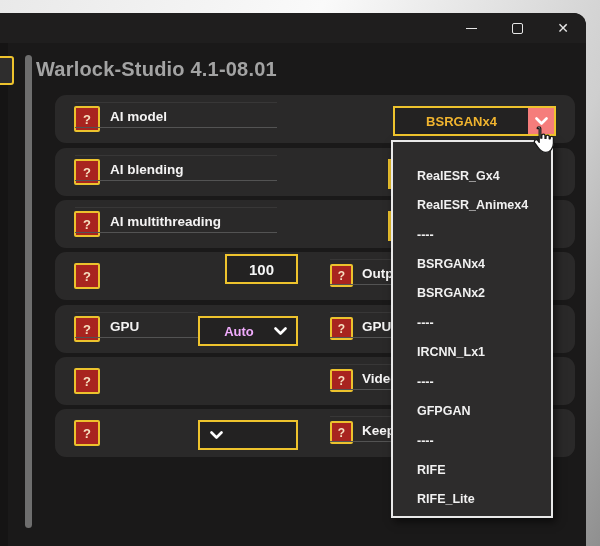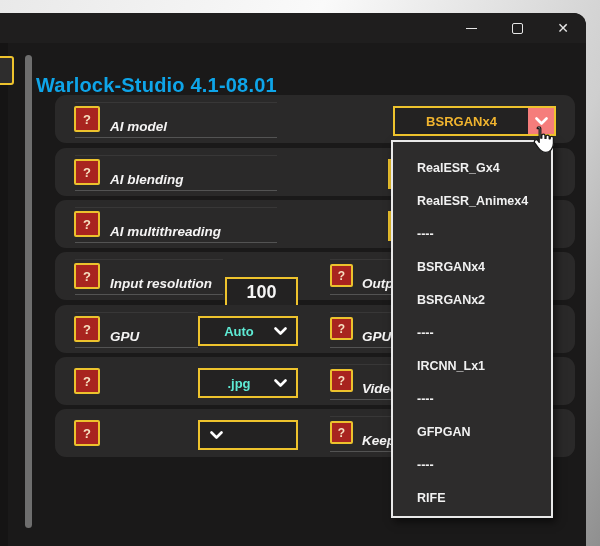--- a/index.html
+++ b/index.html
@@ -23,64 +23,64 @@
   .btn-min { left: 454px; } .btn-max { left: 500px; } .btn-close { left: 546px; }
   .min-glyph { width: 11px; height: 0; border-top: 1.6px solid #e6e6e6; display: block; }
   .max-glyph { width: 11px; height: 11px; border: 1.6px solid #e6e6e6; border-radius: 2px; display: block; }
   .close-glyph { font-size: 14px; line-height: 1; }
 
   .back-fragment { position: absolute; left: -8px; top: 43px; width: 22px; height: 29px;
     background: #2e2d2d; border: 2px solid #eec32d; border-radius: 3px; }
   .scrollbar { position: absolute; left: 25px; top: 42px; width: 7px; height: 473px;
     background: #6e6e6e; border-radius: 4px; }
 
-  .app-title { position: absolute; left: 36px; top: 61px; font-size: 20px; font-weight: 700;
-    color: #0ea5e9; letter-spacing: 0.2px; }
+  .app-title { position: absolute; left: 36px; top: 45px; font-size: 20px; font-weight: 700;
+    color: #a3a3a3; letter-spacing: 0.2px; }
 
   .row { position: absolute; left: 55px; width: 520px; height: 48px;
     background: #2a2929; border-radius: 11px; }
   .r0 { top: 82px; } .r1 { top: 135px; } .r2 { top: 187px; } .r3 { top: 239px; }
   .r4 { top: 292px; } .r5 { top: 344px; } .r6 { top: 396px; }
 
   .help-btn { position: absolute; left: 19px; top: 11px; width: 26px; height: 26px;
     background: #a8241f; border: 2px solid #ecc22d; border-radius: 2px;
     color: #f6dfc0; font-size: 13px; font-weight: 700;
     display: flex; align-items: center; justify-content: center; }
   .help-btn.right { left: 275px; top: 12px; width: 23px; height: 23px; font-size: 12px; }
 
-  .labelwrap { position: absolute; left: 20px; top: 7px; height: 36px;
+  .labelwrap { position: absolute; left: 20px; top: 7px; height: 26px;
     border-bottom: 1px solid #535353; border-top: 1px solid #383737;
-    display: flex; align-items: flex-end; padding-left: 35px; padding-bottom: 3px; font-style: italic; }
+    display: flex; align-items: flex-end; padding-left: 35px; padding-bottom: 3px; }
   .labelwrap.w-lg { width: 202px; } .labelwrap.w-md { width: 148px; } .labelwrap.w-sm { width: 123px; }
   .labelwrap.right { left: 275px; width: 112px; padding-left: 32px; }
   .row-label { font-size: 13.5px; font-weight: 700; color: #f4f3f3; white-space: nowrap; }
 
   .combo { position: absolute; top: 11px; height: 30px; background: #232222;
     border: 2px solid #eec32d; display: flex; align-items: stretch; overflow: hidden; }
   .combo-main { top: 11px; left: 338px; width: 163px; }
   .combo-value { flex: 1; display: flex; align-items: center; justify-content: center;
-    font-size: 13px; font-weight: 700; color: #5eead4; }
+    font-size: 13px; font-weight: 700; color: #f0abfc; }
   .combo-value.gold { color: #f0b42f; }
   .combo-arrow { width: 26px; display: flex; align-items: center; justify-content: center; }
   .combo-arrow.hot { background: #f57d7b; }
   .combo-inline { left: 143px; width: 100px; }
   .combo-inline .combo-value { padding-left: 14px; }
   .combo-inline .combo-arrow { width: 32px; }
 
-  .value-input { position: absolute; left: 170px; top: 25px; width: 73px; height: 30px;
+  .value-input { position: absolute; left: 170px; top: 2px; width: 73px; height: 30px;
     background: #232222; border: 2px solid #eec32d; text-align: center;
-    font-size: 18px; font-weight: 700; color: #f5f5f5; font-family: inherit; }
+    font-size: 15px; font-weight: 700; color: #f5f5f5; font-family: inherit; }
 
   .hidden-combo-sliver { position: absolute; left: 333px; top: 11px; width: 3px; height: 30px;
     background: #eec32d; }
 
   .dropdown-popup { position: absolute; left: 391px; top: 140px; width: 162px; height: 378px;
     background: #2d2c2c; border: 2px solid #e9e9e9; z-index: 10;
     box-shadow: 3px 4px 8px rgba(0,0,0,0.55);
-    display: flex; flex-direction: column; padding: 10px 0 2px 0; }
+    display: flex; flex-direction: column; padding: 19px 0 2px 0; }
   .dropdown-option { flex: 1; display: flex; align-items: center; padding-left: 24px;
     font-size: 12.5px; font-weight: 700; color: #f1f1f1; white-space: nowrap; }
 
   .cursor { position: absolute; left: 529px; top: 126px; z-index: 20; pointer-events: none; }
 </style>
 </head>
 <body>
 
 <div class="desktop">
   <div class="window">
@@ -129,23 +129,20 @@
     <div class="row r2">
       <div class="help-btn">?</div>
       <div class="labelwrap w-lg">
         <span class="row-label">AI multithreading</span>
       </div>
       <div class="hidden-combo-sliver"></div>
     </div>
 
     <div class="row r3">
       <div class="help-btn">?</div>
-      <div class="labelwrap w-md">
-        <span class="row-label">Input resolution</span>
-      </div>
       <input class="value-input" value="100" style="">
       <div class="help-btn right">?</div>
       <div class="labelwrap right">
         <span class="row-label">Outpu</span>
       </div>
     </div>
 
     <div class="row r4">
       <div class="help-btn">?</div>
       <div class="labelwrap w-sm">
@@ -160,28 +157,20 @@
         </div>
       </div>
       <div class="help-btn right">?</div>
       <div class="labelwrap right">
         <span class="row-label">GPU V</span>
       </div>
     </div>
 
     <div class="row r5">
       <div class="help-btn">?</div>
-      <div class="combo combo-inline">
-        <div class="combo-value">.jpg</div>
-        <div class="combo-arrow">
-          <svg width="13" height="9" viewBox="0 0 13 9">
-              <path d="M1.5 1.5 L6.5 6.5 L11.5 1.5" stroke="#ffffff" stroke-width="2.6" fill="none" stroke-linecap="round" stroke-linejoin="round"></path>
-            </svg>
-        </div>
-      </div>
       <div class="help-btn right">?</div>
       <div class="labelwrap right">
         <span class="row-label">Video</span>
       </div>
     </div>
 
     <div class="row r6">
       <div class="help-btn">?</div>
       <div class="combo combo-inline">
         <div class="combo-arrow">
@@ -202,20 +191,21 @@
     <div class="dropdown-option">RealESR_Animex4</div>
     <div class="dropdown-option">----</div>
     <div class="dropdown-option">BSRGANx4</div>
     <div class="dropdown-option">BSRGANx2</div>
     <div class="dropdown-option">----</div>
     <div class="dropdown-option">IRCNN_Lx1</div>
     <div class="dropdown-option">----</div>
     <div class="dropdown-option">GFPGAN</div>
     <div class="dropdown-option">----</div>
     <div class="dropdown-option">RIFE</div>
+    <div class="dropdown-option">RIFE_Lite</div>
   </div>
 
   <div class="cursor">
     <svg width="26" height="30" viewBox="0 0 26 30">
       <path d="M8.2 2.6c0-1 .8-1.8 1.8-1.8s1.8.8 1.8 1.8v9.6h1v-2.4c0-.9.7-1.6 1.6-1.6s1.6.7 1.6 1.6v2.6h1v-1.6c0-.9.7-1.6 1.6-1.6s1.6.7 1.6 1.6v2h1v-.8c0-.9.7-1.6 1.6-1.6s1.6.7 1.6 1.6v5.2c0 4.6-3.1 9.2-7.6 9.2-3.9 0-5.6-1.8-7.8-5l-3.3-4.6c-.6-.9-.4-2.1.5-2.7.9-.6 2-.4 2.7.5l1.3 1.8V2.6z" fill="#ffffff" stroke="#1a1a1a" stroke-width="1.3" stroke-linejoin="round"></path>
     </svg>
   </div>
 </div>
 
 </body></html>

